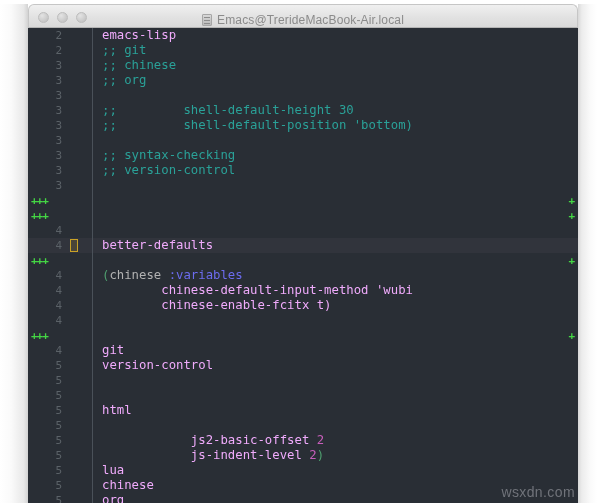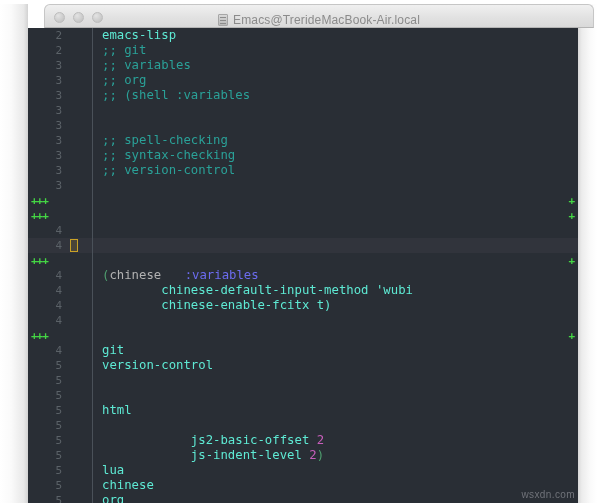--- a/index.html
+++ b/index.html
@@ -29,21 +29,20 @@
     left: 28px;
     top: 4px;
     width: 550px;
     height: 24px;
     background: linear-gradient(to bottom, #f0f0f0 0%, #e2e2e2 55%, #d9d9d9 100%);
     border: 1px solid #c6c6c6;
     border-bottom: 1px solid #b4b4b4;
     border-top-left-radius: 6px;
     border-top-right-radius: 6px;
     box-sizing: border-box;
-    margin-left: 16px;
   }
 
   .traffic {
     position: absolute;
     top: 7px;
     width: 11px;
     height: 11px;
     border-radius: 50%;
     background: radial-gradient(circle at 35% 30%, #e3e3e3, #c8c8c8 70%, #bcbcbc 100%);
     border: 1px solid #bdbdbd;
@@ -177,32 +176,32 @@
     right: 3px;
     top: 2px;
     color: #44d644;
     font-size: 11px;
     font-weight: bold;
     line-height: 11px;
   }
 
   
   .c-comment { color: #2aa198; text-align: center; }
-  .c-plain   { color: #5eead4; }
+  .c-plain   { color: #f0abfc; }
   .c-paren   { color: #4f9f6f; }
-  .c-key     { color: #6c6cf0; margin-left: 16px; }
+  .c-key     { color: #6c6cf0; }
   .c-num     { color: #c75ebb; }
 
   
   #watermark {
     position: absolute;
     right: 22px;
     bottom: 3px;
     font-family: "Liberation Sans", sans-serif;
-    font-size: 10px;
+    font-size: 14px;
     color: #70737a;
     letter-spacing: 0.4px;
     pointer-events: none;
   }
 </style>
 </head>
 <body>
 
 <div id="window">
 
@@ -215,33 +214,33 @@
     <div class="traffic" id="tl-max"></div>
     <div id="title-wrap">
       <span id="title-icon"></span><span id="title-text">Emacs@TrerideMacBook-Air.local</span>
     </div>
   </div>
 
   <div id="editor">
 
   <div class="row"><div class="gutter">2</div><div class="guide"></div><div class="code"><span class="c-plain">emacs-lisp</span></div></div>
       <div class="row"><div class="gutter">2</div><div class="guide"></div><div class="code"><span class="c-comment">;; git</span></div></div>
-      <div class="row"><div class="gutter">3</div><div class="guide"></div><div class="code"><span class="c-comment">;; variables</span></div></div>
+      <div class="row"><div class="gutter">3</div><div class="guide"></div><div class="code"><span class="c-comment">;; chinese</span></div></div>
       <div class="row"><div class="gutter">3</div><div class="guide"></div><div class="code"><span class="c-comment">;; org</span></div></div>
-      <div class="row"><div class="gutter">3</div><div class="guide"></div><div class="code"><span class="c-comment">;; (shell :variables</span></div></div>
       <div class="row"><div class="gutter">3</div><div class="guide"></div></div>
+      <div class="row"><div class="gutter">3</div><div class="guide"></div><div class="code"><span class="c-comment">;;         shell-default-height 30</span></div></div>
+      <div class="row"><div class="gutter">3</div><div class="guide"></div><div class="code"><span class="c-comment">;;         shell-default-position 'bottom)</span></div></div>
       <div class="row"><div class="gutter">3</div><div class="guide"></div></div>
-      <div class="row"><div class="gutter">3</div><div class="guide"></div><div class="code"><span class="c-comment">;; spell-checking</span></div></div>
       <div class="row"><div class="gutter">3</div><div class="guide"></div><div class="code"><span class="c-comment">;; syntax-checking</span></div></div>
       <div class="row"><div class="gutter">3</div><div class="guide"></div><div class="code"><span class="c-comment">;; version-control</span></div></div>
       <div class="row"><div class="gutter">3</div><div class="guide"></div><div class="code"></div></div>
       <div class="row"><div class="gutter plus">+++</div><div class="guide"></div><div class="code"></div><div class="fringe">+</div></div>
       <div class="row"><div class="gutter plus">+++</div><div class="guide"></div><div class="code"></div><div class="fringe">+</div></div>
       <div class="row"><div class="gutter">4</div><div class="guide"></div></div>
-      <div class="row hl"><div class="gutter">4</div><div class="cursor"></div><div class="guide"></div></div>
+      <div class="row hl"><div class="gutter">4</div><div class="cursor"></div><div class="guide"></div><div class="code"><span class="c-plain">better-defaults</span></div></div>
       <div class="row"><div class="gutter plus">+++</div><div class="guide"></div><div class="code"></div><div class="fringe">+</div></div>
       <div class="row"><div class="gutter">4</div><div class="guide"></div><div class="code"><span class="c-paren">(</span><span class="c-keyword">chinese </span><span class="c-key">:variables</span></div></div>
       <div class="row"><div class="gutter">4</div><div class="guide"></div><div class="code"><span class="c-plain">        chinese-default-input-method 'wubi</span></div></div>
       <div class="row"><div class="gutter">4</div><div class="guide"></div><div class="code"><span class="c-plain">        chinese-enable-fcitx t)</span></div></div>
       <div class="row"><div class="gutter">4</div><div class="guide"></div><div class="code"></div></div>
       <div class="row"><div class="gutter plus">+++</div><div class="guide"></div><div class="code"></div><div class="fringe">+</div></div>
       <div class="row"><div class="gutter">4</div><div class="guide"></div><div class="code"><span class="c-plain">git</span></div></div>
       <div class="row"><div class="gutter">5</div><div class="guide"></div><div class="code"><span class="c-plain">version-control</span></div></div>
       <div class="row"><div class="gutter">5</div><div class="guide"></div><div class="code"></div></div>
       <div class="row"><div class="gutter">5</div><div class="guide"></div><div class="code"></div></div>

